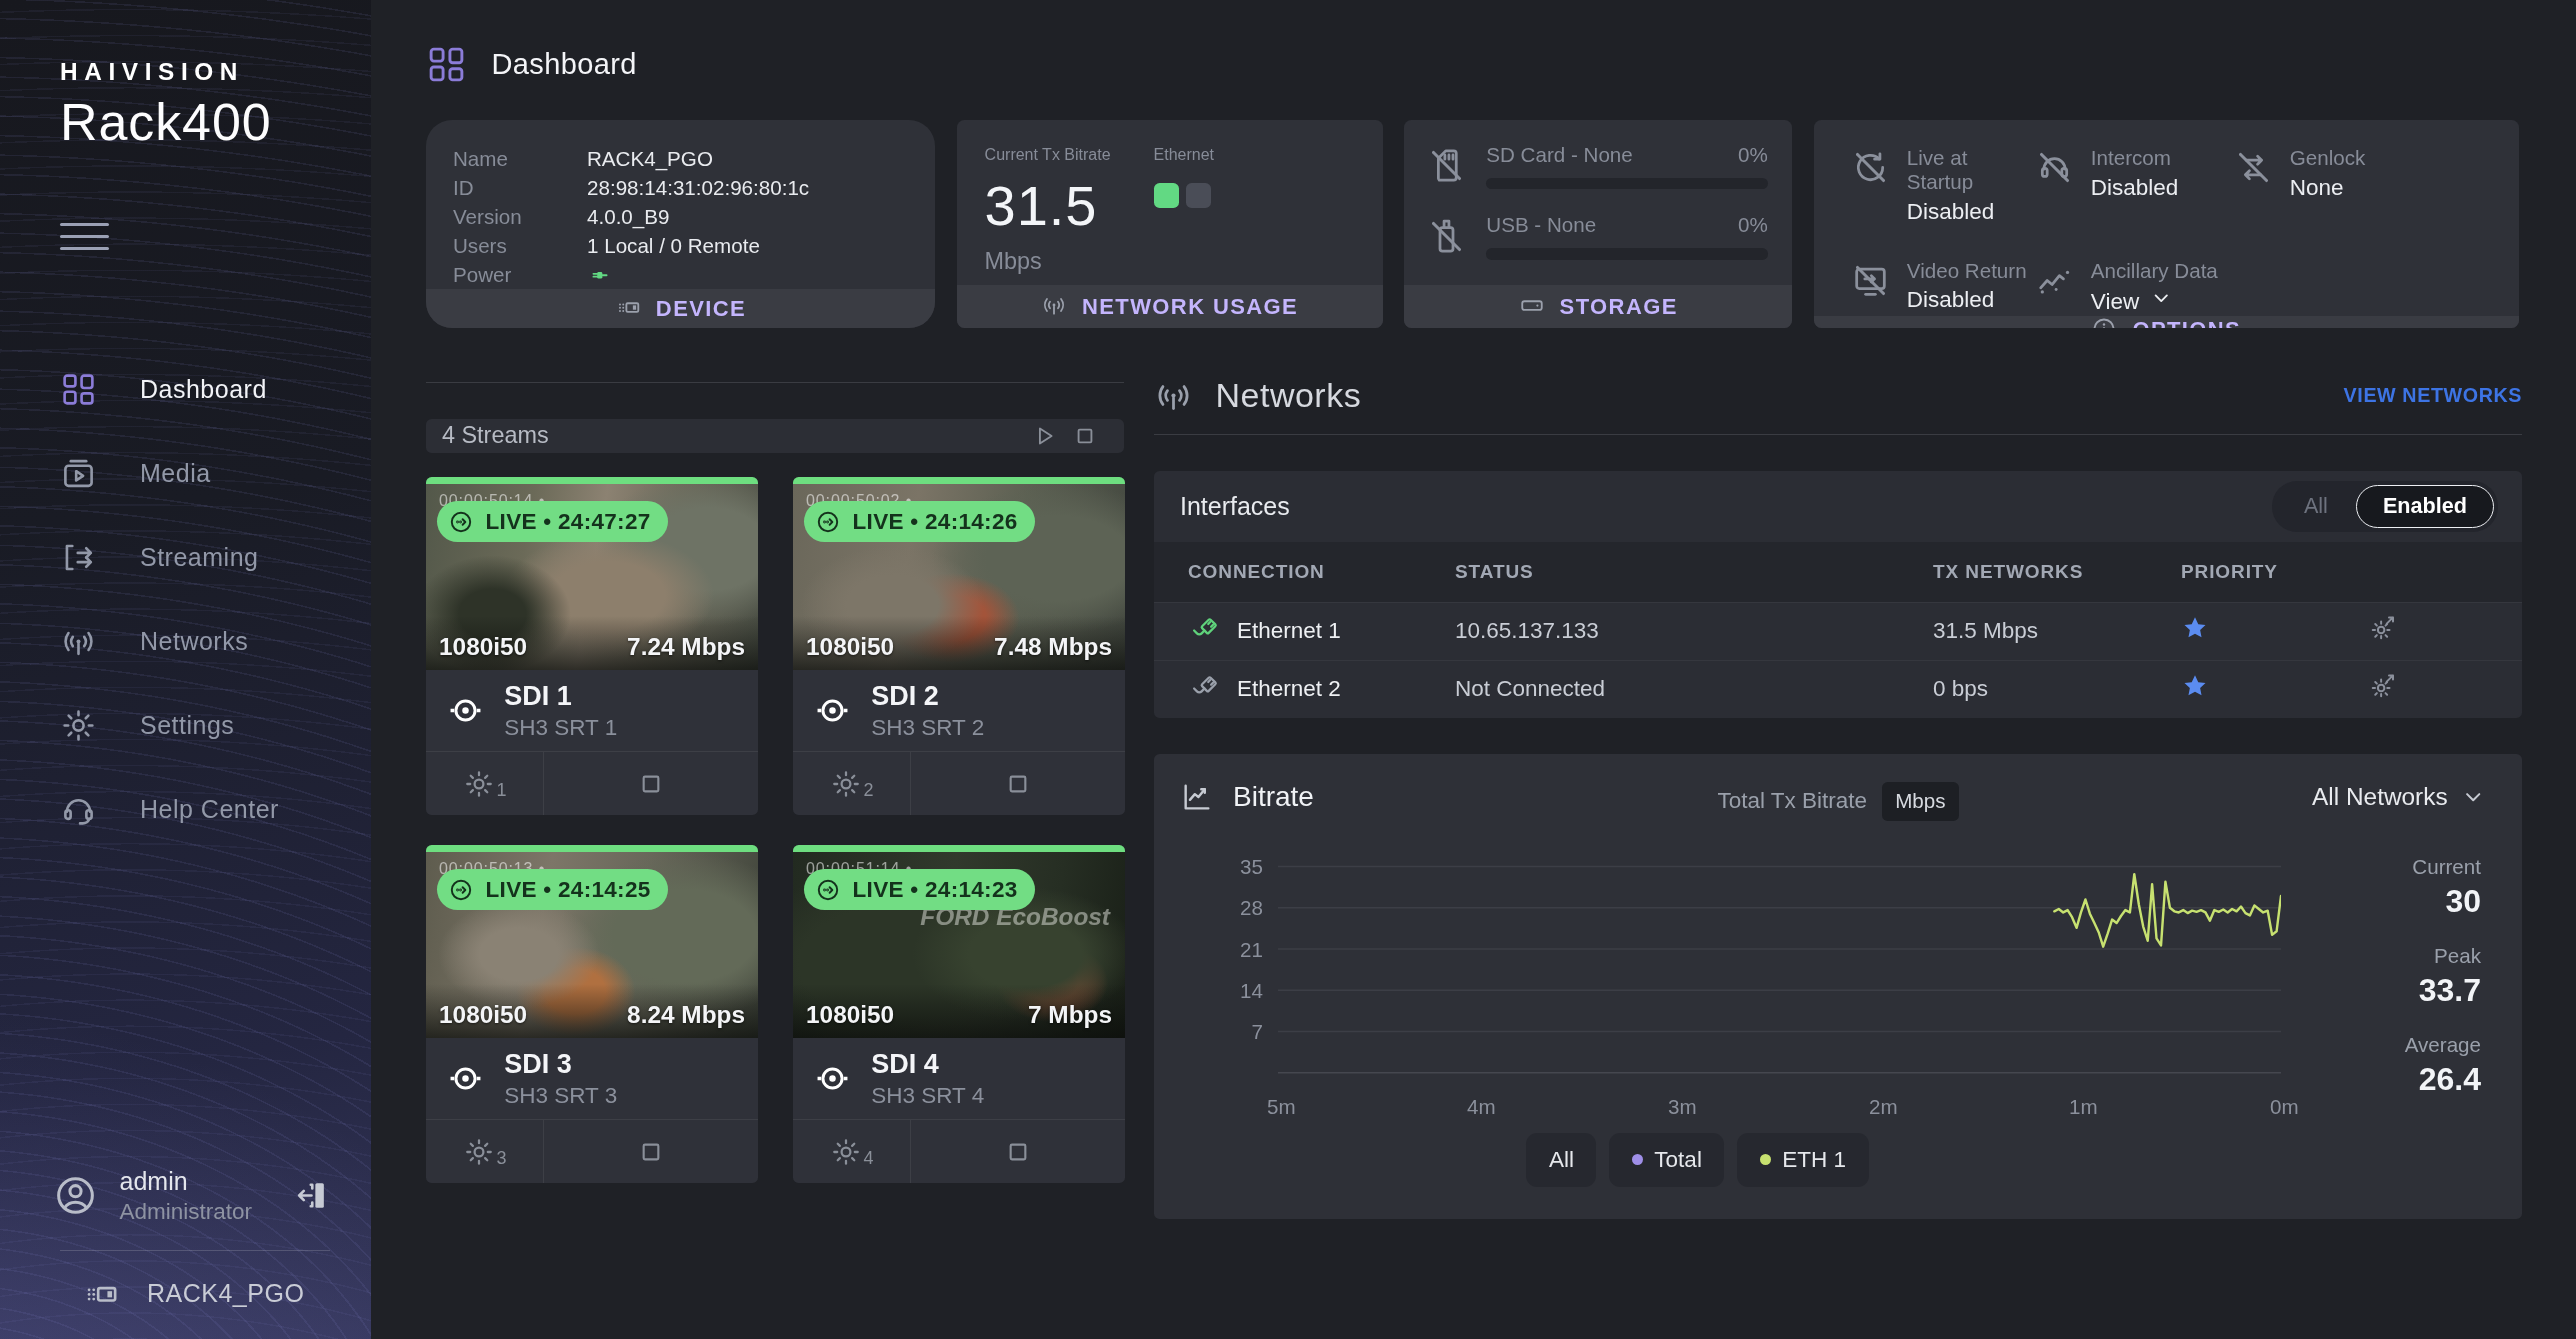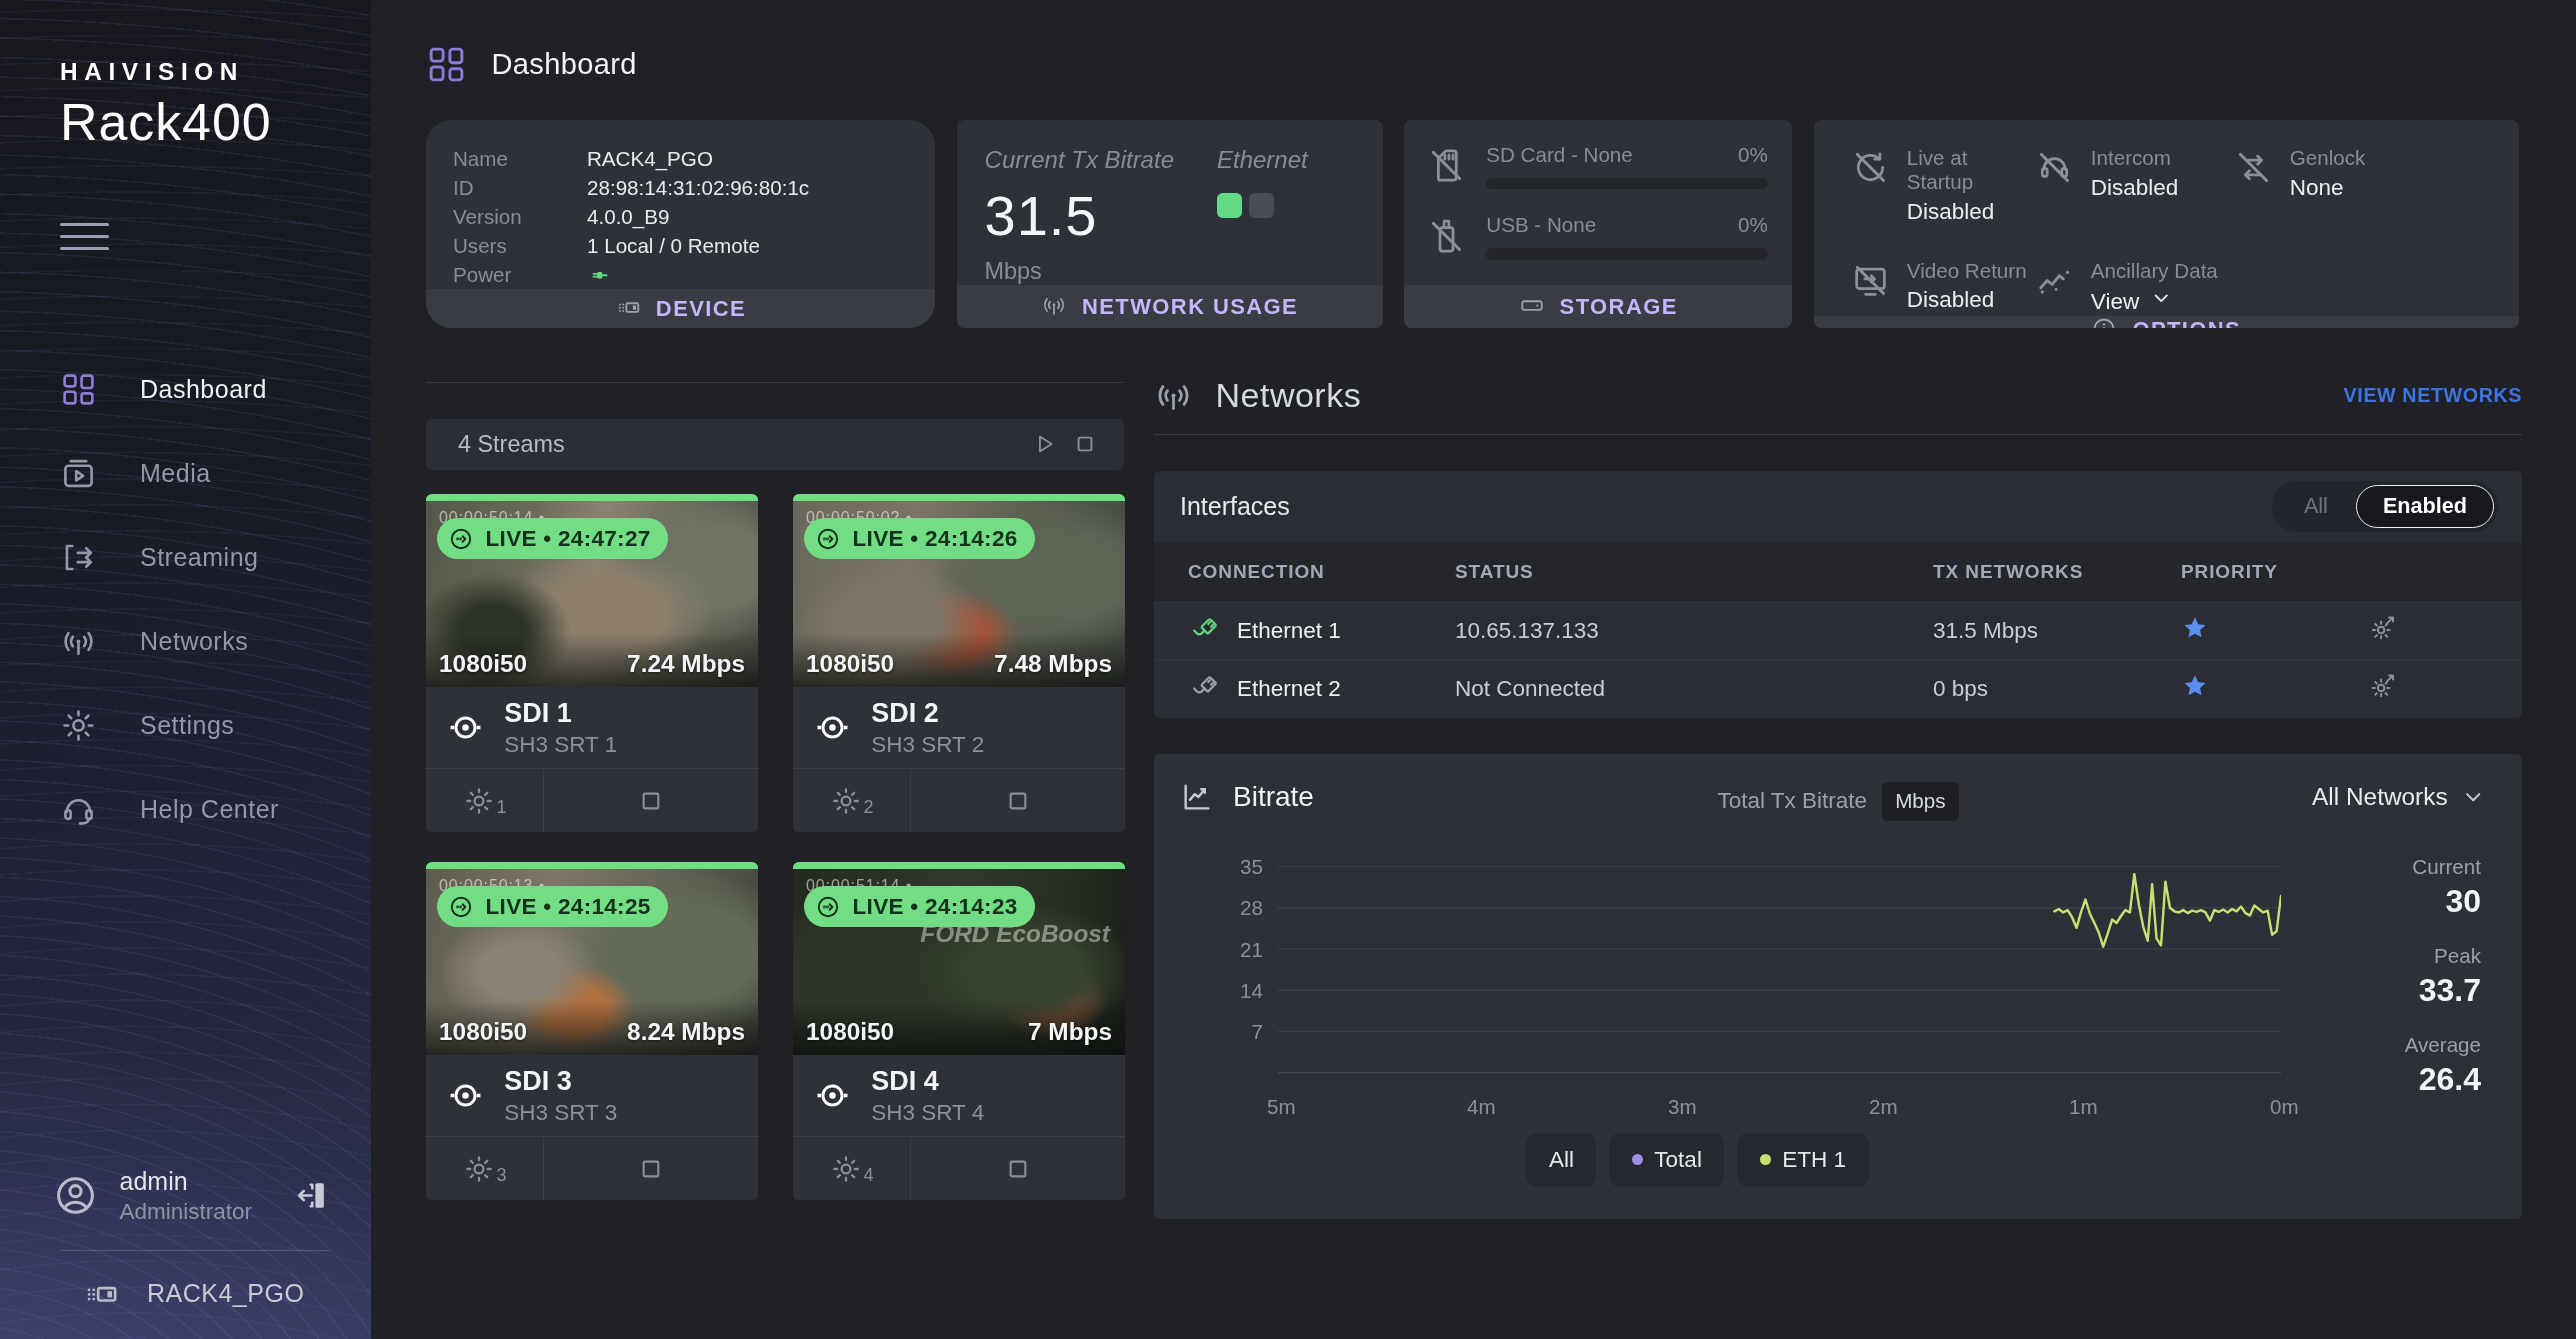--- a/index.html
+++ b/index.html
@@ -60,21 +60,21 @@
   .card-storage{width:388px;}
   .card-options{width:705px;}
 
   .dev-rows{padding:24.4px 0 0 27px;}
   .dev-row{display:flex;font-size:20.6px;line-height:29px;}
   .dev-row .dl{width:134px;color:#878c98;}
   .dev-row .dv{color:#e9ebef;}
   .dev-row .dv svg{width:26px;height:22.5px;color:#62d983;vertical-align:-3.7px;}
 
   .nu-body{display:flex;padding:26px 0 0 28px;gap:43px;}
-  .nu-label{font-size:24px;color:#878c98;font-style:italic;}
+  .nu-label{font-size:16px;color:#878c98;}
   .nu-big{font-size:56px;font-weight:300;color:#f3f5f8;margin-top:9.4px;letter-spacing:0.9px;}
   .nu-unit{font-size:23.4px;color:#878c98;margin-top:9.4px;}
   .eth-sq{display:flex;gap:7.5px;margin-top:19px;}
   .eth-sq .sq{width:25px;height:25px;border-radius:5.6px;}
   .sq.up{background:#62d983;}
   .sq.down{background:#4a4d57;}
 
   .st-body{padding:22.5px 24.4px 0 22.5px;}
   .st-item{display:flex;margin-bottom:24.4px;}
   .st-item .sico{width:39px;height:39px;color:#8b909c;margin-top:3.7px;}
@@ -97,21 +97,21 @@
   .sections-row{display:flex;gap:30px;margin-top:41px;}
   .col-streams{width:698px;flex:0 0 auto;}
   .col-networks{flex:1;}
   .sec-header{display:flex;align-items:center;height:52px;}
   .sec-header .secico{width:39px;height:39px;color:#9aa0ac;margin-right:22.5px;}
   .sec-header .secico svg{width:39px;height:39px;}
   .sec-title{font-size:34px;font-weight:300;color:#d6d9df;letter-spacing:0.5px;flex:1;}
   .view-link{font-size:19.7px;font-weight:bold;color:#3d74e4;letter-spacing:0.6px;cursor:pointer;}
   .sec-divider{height:0.9px;background:#3a3c42;margin-top:13px;}
 
-  .streams-toolbar{margin-top:36px;height:51px;background:#2c2e35;border-radius:5.6px;display:flex;align-items:center;padding:0 19px 0 32px;}
+  .streams-toolbar{margin-top:36px;height:34px;background:#2c2e35;border-radius:5.6px;display:flex;align-items:center;padding:0 19px 0 16px;}
   .streams-count{font-size:23.4px;color:#b7bbc4;flex:1;}
   .tb-btn{width:41px;height:41px;display:flex;align-items:center;justify-content:center;color:#8a8f99;cursor:pointer;}
   .tb-btn svg{width:28px;height:28px;}
 
   .stream-grid{display:grid;grid-template-columns:332px 332px;gap:30px 35px;margin-top:24.4px;}
   .stream-tile{background:#2f3139;border-radius:5.6px;overflow:hidden;border-top:7.5px solid #6ede80;}
   .thumb{position:relative;height:186px;overflow:hidden;}
   .thumb-moto-1{background:radial-gradient(112px 84px at 20% 70%,#2e3328 0 30%,transparent 70%),radial-gradient(141px 84px at 55% 60%,#8d7f6c 0 40%,transparent 75%),radial-gradient(150px 103px at 85% 35%,#6e7365 0 40%,transparent 75%),linear-gradient(100deg,#53584a 0%,#6b6a58 30%,#8c8272 50%,#6e6a5b 70%,#474c42 100%);}
   .thumb-moto-2{background:radial-gradient(131px 84px at 30% 65%,#7d7668 0 35%,transparent 70%),radial-gradient(84px 56px at 48% 72%,#a3543a 0 40%,transparent 80%),radial-gradient(159px 94px at 80% 40%,#5d6355 0 45%,transparent 80%),linear-gradient(100deg,#6a675a 0%,#7b7466 35%,#5c6052 65%,#41463e 100%);}
   .thumb-moto-3{background:radial-gradient(112px 75px at 28% 55%,#8a8274 0 35%,transparent 72%),radial-gradient(75px 56px at 45% 75%,#b07040 0 40%,transparent 80%),radial-gradient(159px 103px at 78% 45%,#636a58 0 45%,transparent 80%),linear-gradient(100deg,#5e5c4e 0%,#7d7668 35%,#68675a 62%,#3e4339 100%);padding-left:12px;}

